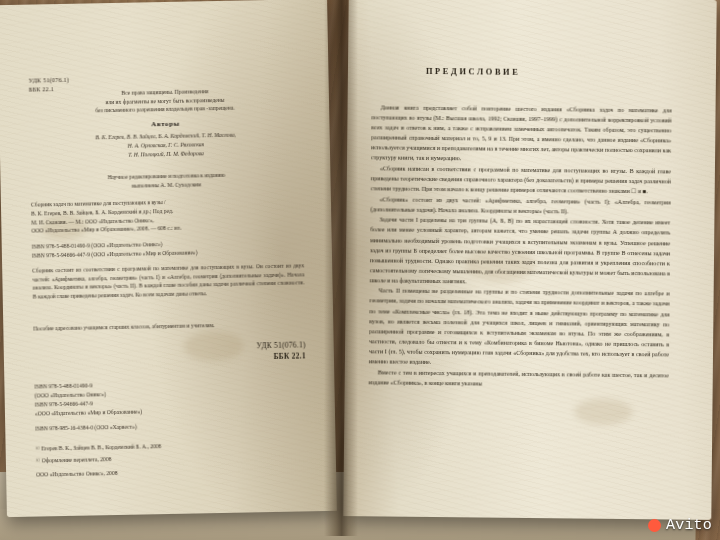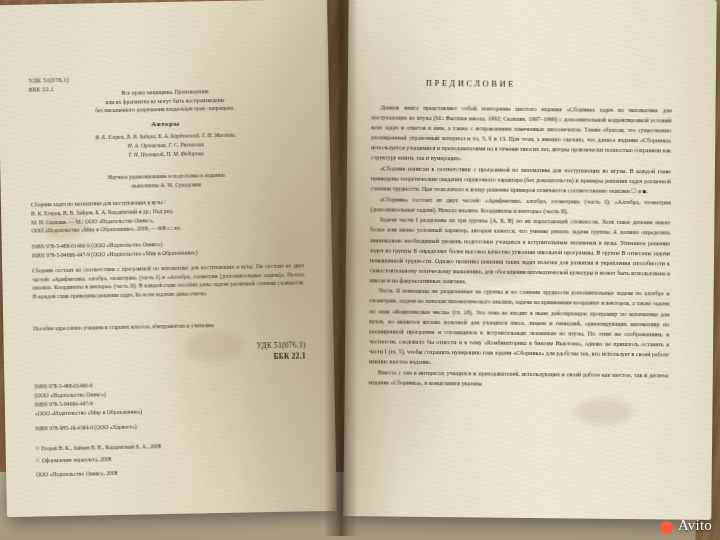--- a/index.html
+++ b/index.html
@@ -153,25 +153,25 @@
     text-align: right;
     font-size: 7.4px;
     line-height: 1.5;
     letter-spacing: .3px;
   }
 
   
   .rp-head {
     position: absolute;
     left: 78px;
-    top: 82px;
+    top: 70px;
     font-size: 8.4px;
     letter-spacing: 2.6px;
     color: #2a2318;
-    font-weight: normal;
+    font-weight: bold;
   }
   .rp-body {
     position: absolute;
     left: 24px;
     top: 106px;
     width: 300px;
     font-size: 6.0px;
     line-height: 1.68;
     text-align: justify;
     color: #2d2619;
@@ -182,24 +182,24 @@
   
   .soft-l { filter: blur(0.45px); }
   .soft-r { filter: blur(0.25px); }
 
   
   #watermark {
     position: absolute;
     right: 8px;
     bottom: 6px;
     display: flex;
-    align-items: flex-end;
+    align-items: center;
     gap: 5px;
     color: #ffffff;
-    font-family: Liberation Serif, serif;
+    font-family: Liberation Mono, monospace;
     font-size: 15px;
     letter-spacing: .2px;
     text-shadow: 0 1px 2px rgba(0,0,0,.65);
   }
   #watermark .dot {
     width: 13px;
     height: 13px;
     border-radius: 50%;
     background: #ff5a3d;
     display: inline-block;

